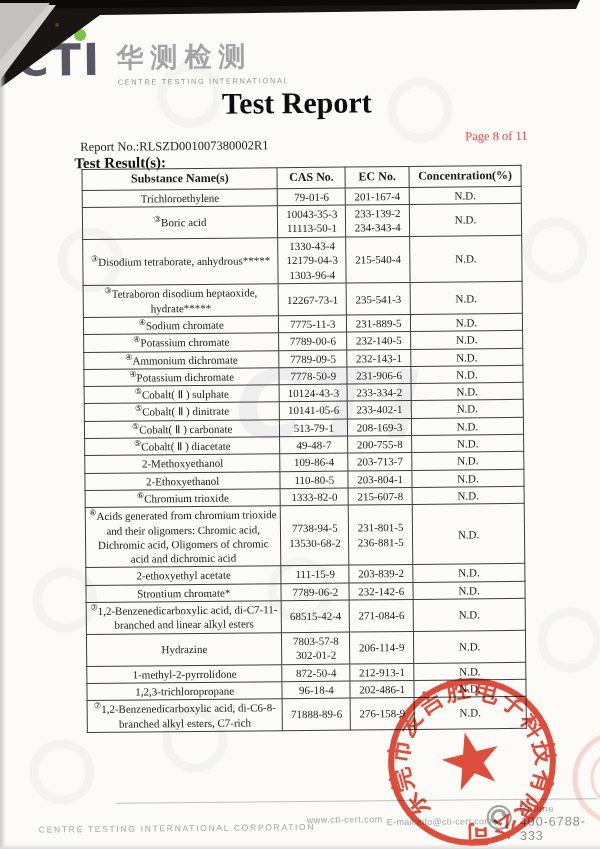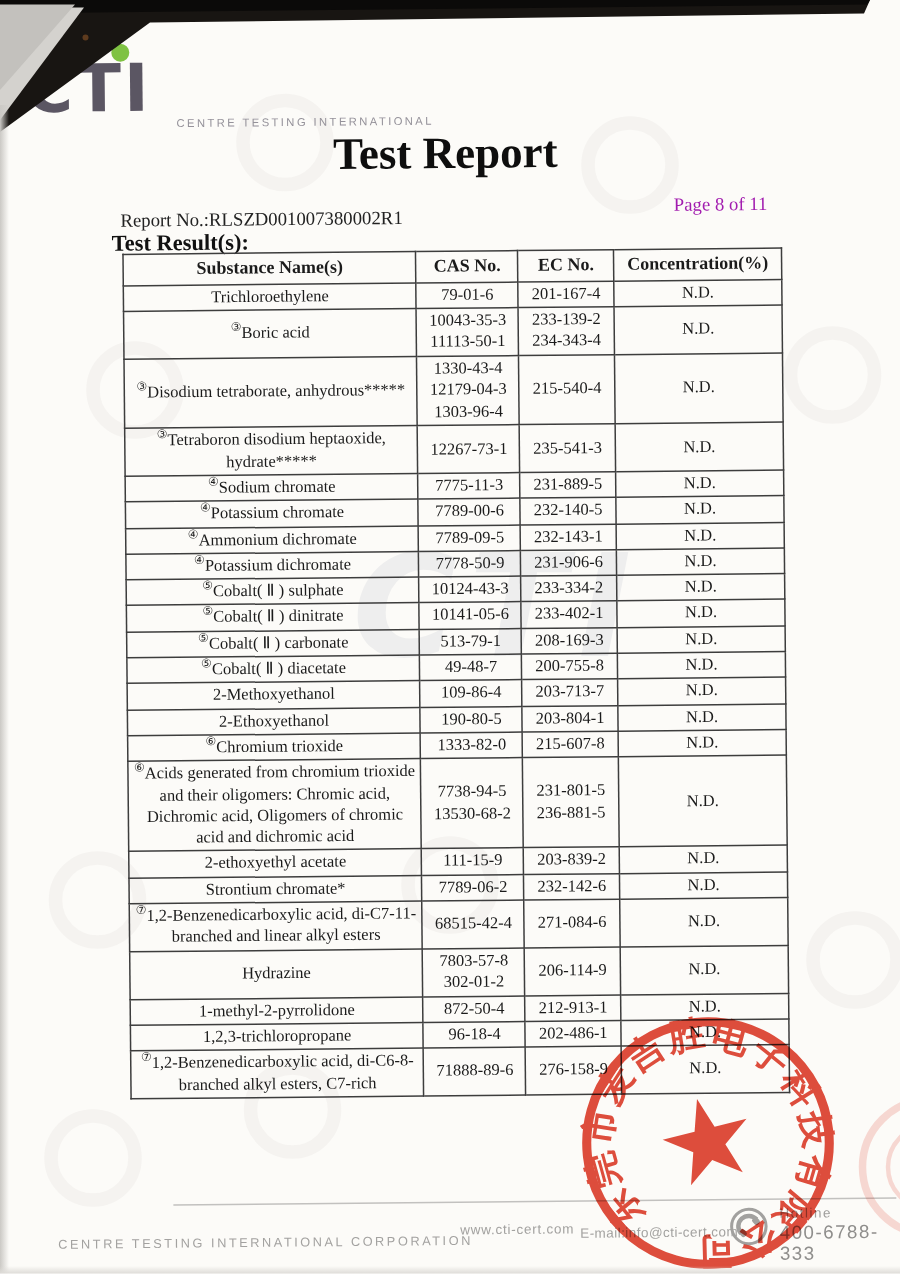--- a/index.html
+++ b/index.html
@@ -13,21 +13,21 @@
             font-weight:bold;font-size:44px;letter-spacing:2px;color:#5b5663;line-height:1;}
   .green-dot{position:absolute;left:58px;top:-9px;width:12px;height:12px;border-radius:50%;
              background:#7fc243;}
   .logo-cn{position:absolute;left:120px;top:42px;font-size:27px;font-weight:bold;
            color:#a5a2a6;letter-spacing:7px;font-family:"Liberation Sans", sans-serif;line-height:1.1;}
   .logo-sub{position:absolute;left:121px;top:76px;font-size:7.5px;letter-spacing:1.6px;
             color:#95929a;font-family:"Liberation Sans", sans-serif;}
   .title{position:absolute;left:0;top:86px;width:100%;text-align:center;
          font-size:30px;font-weight:bold;color:#0e0e0e;}
   .report-no{position:absolute;left:83px;top:138px;font-size:12.5px;color:#222;}
-  .page-label{position:absolute;left:452px;top:131px;font-size:12.5px;color:#a21caf;}
+  .page-label{position:absolute;left:468px;top:131px;font-size:12.5px;color:#ef4444;}
   .section-label{position:absolute;left:77px;top:153px;font-size:15px;font-weight:bold;color:#111;}
   
   table.results{position:absolute;left:84px;top:167px;width:440px;border-collapse:collapse;
                 background:transparent;}
   .results th,.results td{border:1px solid #3d3d3d;text-align:center;vertical-align:middle;
                 padding:1px 2px;font-size:11px;line-height:1.3;color:#1b1b1b;}
   .results th{font-weight:bold;font-size:12px;padding:2px;}
   .results sup{font-size:8px;line-height:0;}
   .results td div{line-height:14.5px;}
   
@@ -73,20 +73,21 @@
   </svg>
 
   <div class="watermark">CTI</div>
 
   <div class="content">
 
     <div class="logo-cti">
       <span>CTI</span>
       <span class="green-dot"></span>
     </div>
+    <div class="logo-cn">华测检测</div>
     <div class="logo-sub">CENTRE TESTING INTERNATIONAL</div>
 
     <div class="title">Test Report</div>
     <div class="report-no">Report No.:RLSZD001007380002R1</div>
     <div class="page-label">Page 8 of 11</div>
     <div class="section-label">Test Result(s):</div>
 
     <table class="results">
       <colgroup>
           <col style="width:196px">
@@ -186,21 +187,21 @@
             <td>N.D.</td>
           </tr>
           <tr>
             <td>2-Methoxyethanol</td>
             <td>109-86-4</td>
             <td>203-713-7</td>
             <td>N.D.</td>
           </tr>
           <tr>
             <td>2-Ethoxyethanol</td>
-            <td>190-80-5</td>
+            <td>110-80-5</td>
             <td>203-804-1</td>
             <td>N.D.</td>
           </tr>
           <tr>
             <td><sup>⑥</sup>Chromium trioxide</td>
             <td>1333-82-0</td>
             <td>215-607-8</td>
             <td>N.D.</td>
           </tr>
           <tr>

